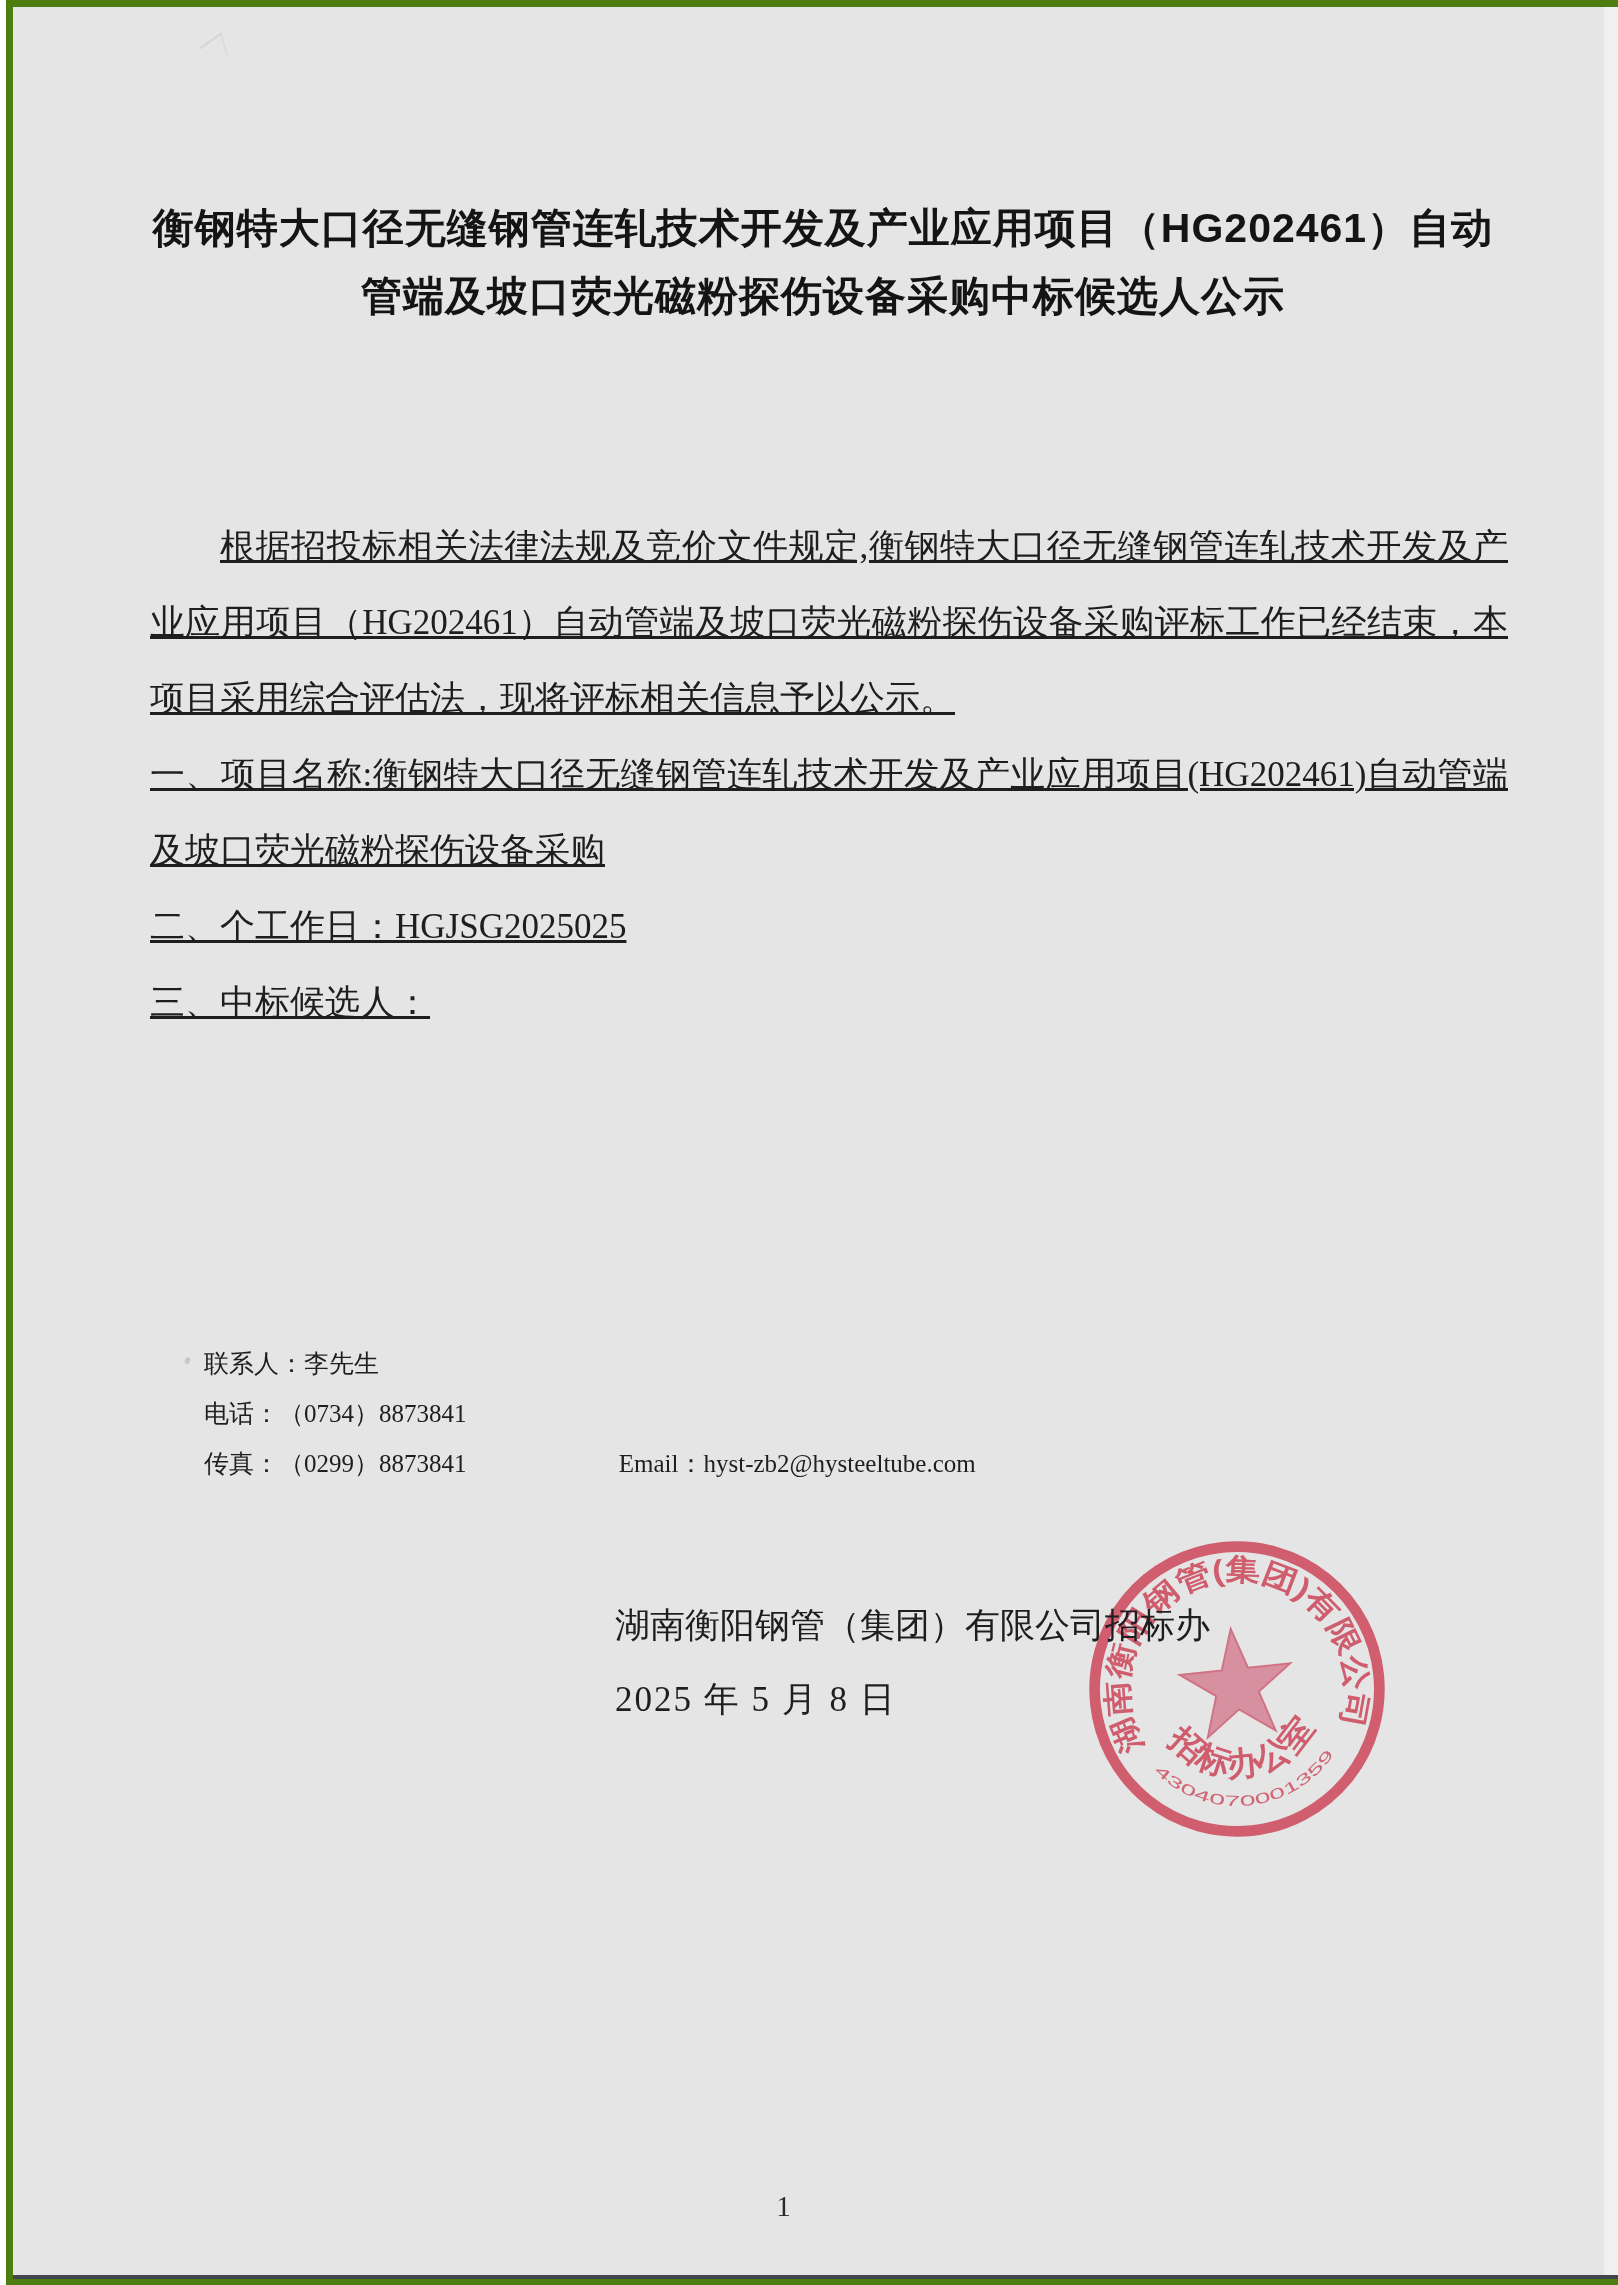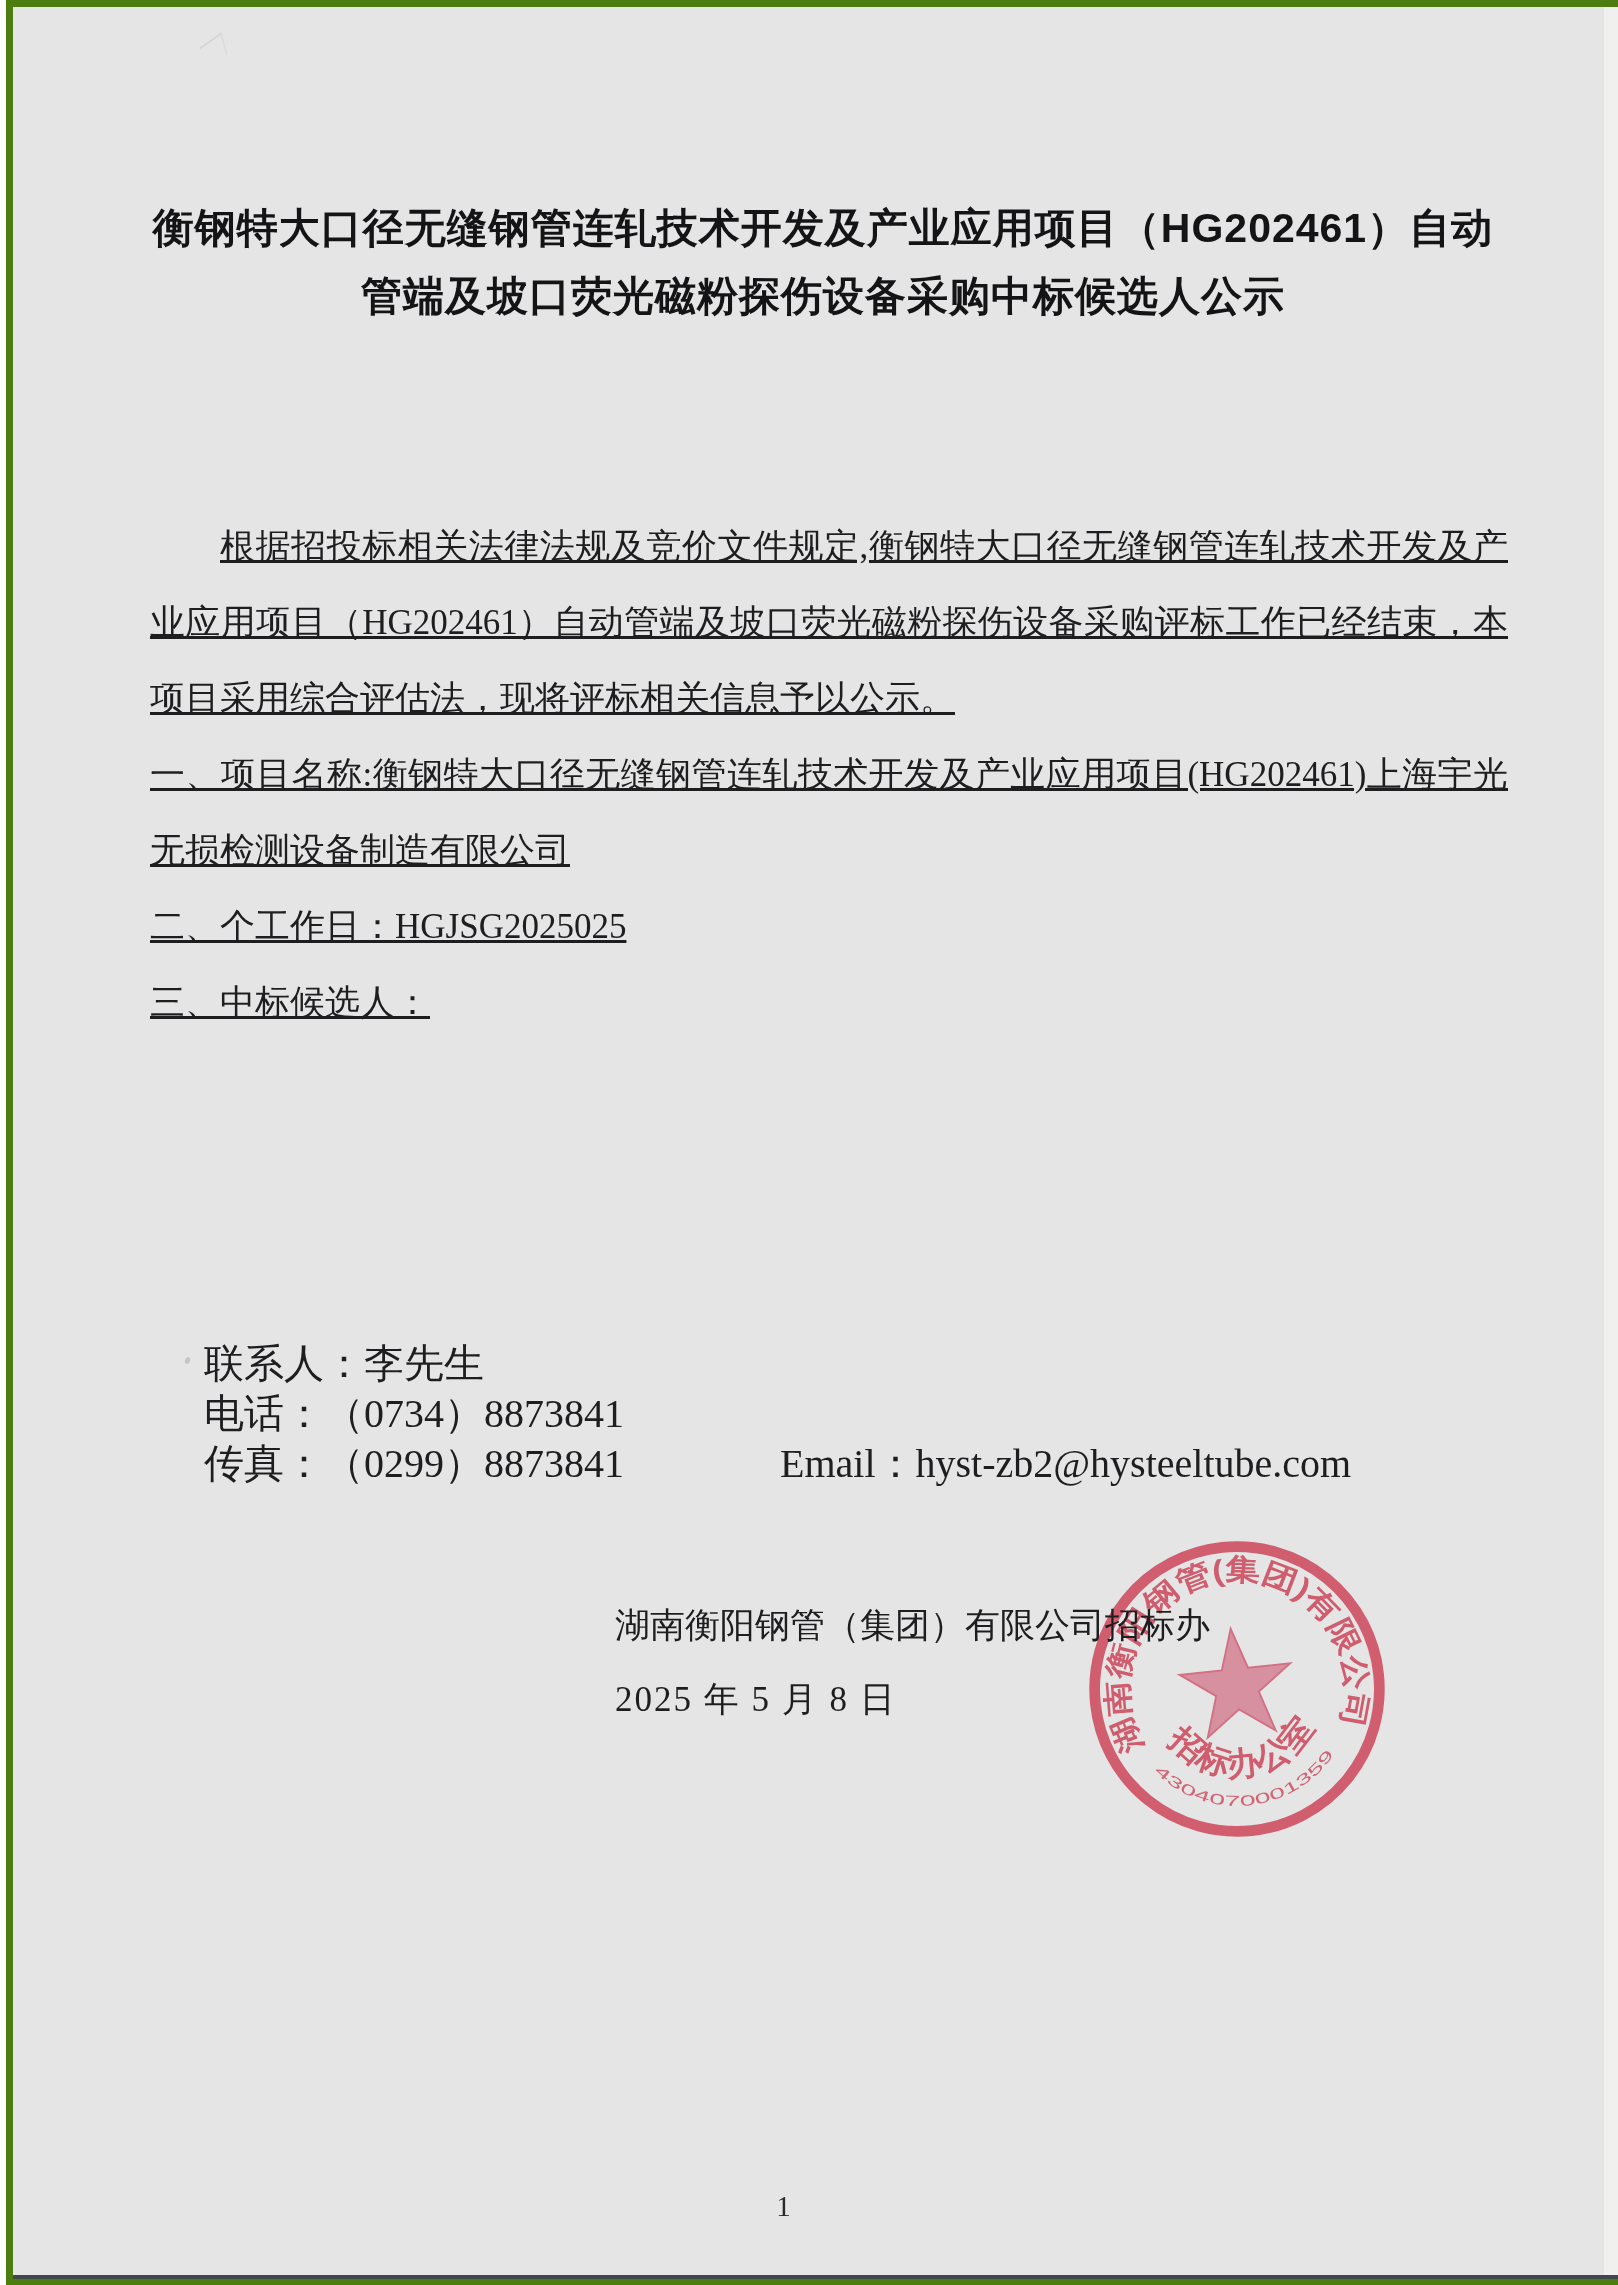--- a/index.html
+++ b/index.html
@@ -52,21 +52,21 @@
     text-align:justify;
     color:#1e1e20;
     text-decoration:underline;
   }
   .doc-body p{margin:0;padding:0;}
   .indent2{text-indent:70px;}
   .indent-candidate{padding-left:74px;}
 
   .contact{
     position:absolute;left:191px;top:1332px;
-    font-size:40px;line-height:50px;color:#1e1e20;
+    font-size:25px;line-height:50px;color:#1e1e20;
   }
   .contact .row{white-space:nowrap;}
   .contact .email{display:inline-block;margin-left:146px;font-family:Liberation Serif, serif;}
 
   .signature{
     position:absolute;right:125px;top:1582px;width:878px;
     text-align:left;
     font-size:35px;line-height:74px;color:#1e1e20;
     z-index:3;
   }
@@ -93,21 +93,21 @@
 
   <div class="scan-squiggle"></div>
   <div class="scan-dot"></div>
   <div class="scan-right-strip"></div>
   <div class="scan-bottom-bar"></div>
 
   <div class="doc-title">衡钢特大口径无缝钢管连轧技术开发及产业应用项目（HG202461）自动管端及坡口荧光磁粉探伤设备采购中标候选人公示</div>
 
   <div class="doc-body">
     <p class="indent2">根据招投标相关法律法规及竞价文件规定,衡钢特大口径无缝钢管连轧技术开发及产业应用项目（HG202461）自动管端及坡口荧光磁粉探伤设备采购评标工作已经结束，本项目采用综合评估法，现将评标相关信息予以公示。</p>
-    <p>一、项目名称:衡钢特大口径无缝钢管连轧技术开发及产业应用项目(HG202461)上海宇光无损检测设备制造有限公司</p>
+    <p>一、项目名称:衡钢特大口径无缝钢管连轧技术开发及产业应用项目(HG202461)自动管端及坡口荧光磁粉探伤设备采购</p>
     <p>二、个工作日：HGJSG2025025</p>
     <p>三、中标候选人：</p>
   </div>
 
   <div class="contact">
     <div class="row">联系人：李先生</div>
     <div class="row">电话：（0734）8873841</div>
     <div class="row">
       <span>传真：（0299）8873841</span>
       <span class="email">Email：hyst-zb2@hysteeltube.com</span>

